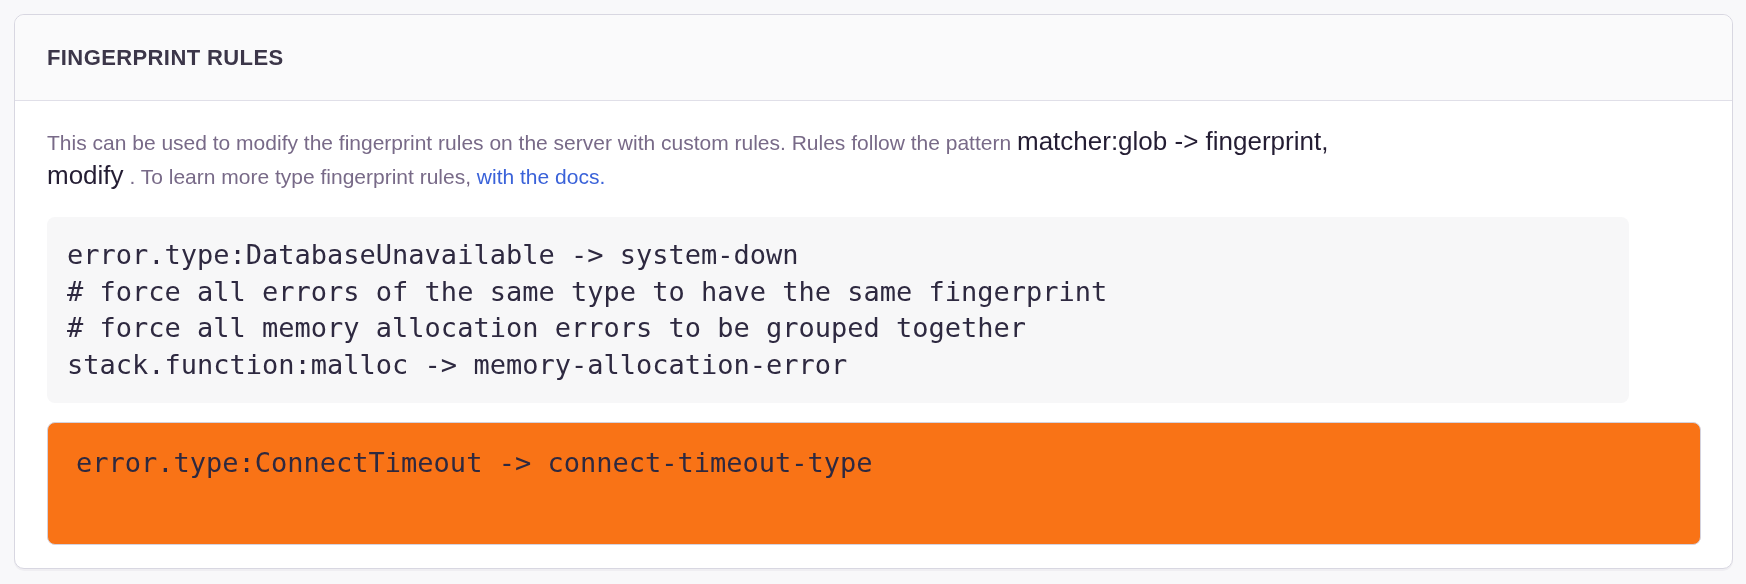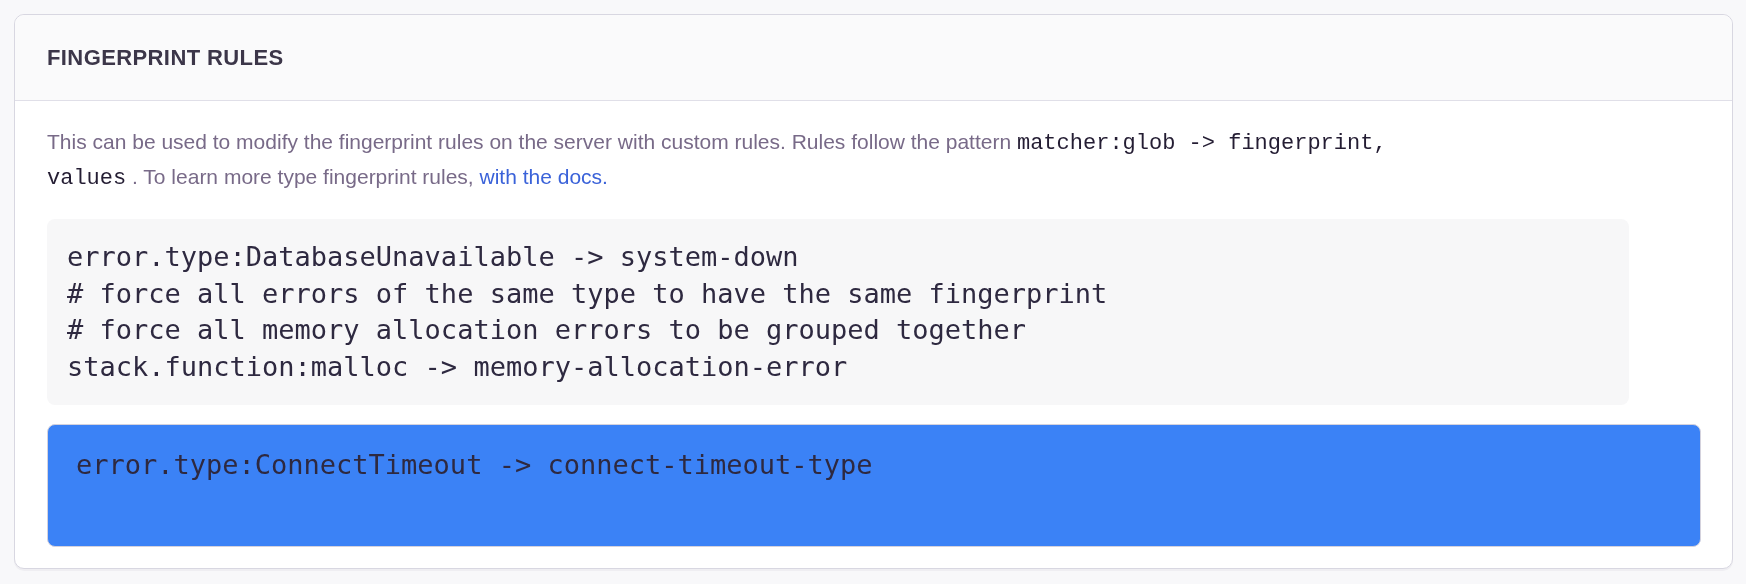--- a/index.html
+++ b/index.html
@@ -49,22 +49,22 @@
   }
 
   .description {
     font-size: 21px;
     line-height: 33px;
     color: #786a88;
     margin: 0 0 24px 0;
   }
 
   .inline-code {
-    font-family: Liberation Mono, monospace;
-    font-size: 22px;
+    font-family: Liberation Sans, sans-serif;
+    font-size: 26px;
     color: #241d33;
   }
 
   .docs-link {
     color: #3a62d9;
     text-decoration: none;
     cursor: pointer;
   }
   .docs-link-period { color: #3a62d9; }
 
@@ -80,21 +80,21 @@
     color: #2e2940;
     overflow: hidden;
   }
   .example-line { white-space: pre; }
 
   .rules-input {
     display: block;
     margin-top: 19px;
     width: 1654px;
     height: 123px;
-    background: #3b82f6;
+    background: #f97316;
     border: 1.5px solid #d4d2dd;
     border-radius: 8px;
     padding: 22px 28px;
     font-family: "DejaVu Sans Mono", "Liberation Mono", monospace;
     font-size: 27px;
     line-height: 36px;
     color: #2e2940;
     resize: none;
     outline: none;
     white-space: pre;
@@ -105,21 +105,21 @@
 <body>
 
 <section class="panel">
 
   <header class="panel-header">
     <h2 class="panel-title">FINGERPRINT RULES</h2>
   </header>
 
   <div class="panel-body">
 
-    <p class="description"><span>This can be used to modify the fingerprint rules on the server with custom rules. Rules follow the pattern </span><code class="inline-code">matcher:glob -&gt; fingerprint,</code><br><code class="inline-code">values</code><span> . To learn more type fingerprint rules, </span><a class="docs-link" href="#">with the docs</a><span class="docs-link-period">.</span></p>
+    <p class="description"><span>This can be used to modify the fingerprint rules on the server with custom rules. Rules follow the pattern </span><code class="inline-code">matcher:glob -&gt; fingerprint,</code><br><code class="inline-code">modify</code><span> . To learn more type fingerprint rules, </span><a class="docs-link" href="#">with the docs</a><span class="docs-link-period">.</span></p>
 
     <div class="example-block">
       <div class="example-line">error.type:DatabaseUnavailable -&gt; system-down</div>
       <div class="example-line"># force all errors of the same type to have the same fingerprint</div>
       <div class="example-line"># force all memory allocation errors to be grouped together</div>
       <div class="example-line">stack.function:malloc -&gt; memory-allocation-error</div>
     </div>
 
     <textarea class="rules-input" spellcheck="false" style="">error.type:ConnectTimeout -&gt; connect-timeout-type</textarea>
 

